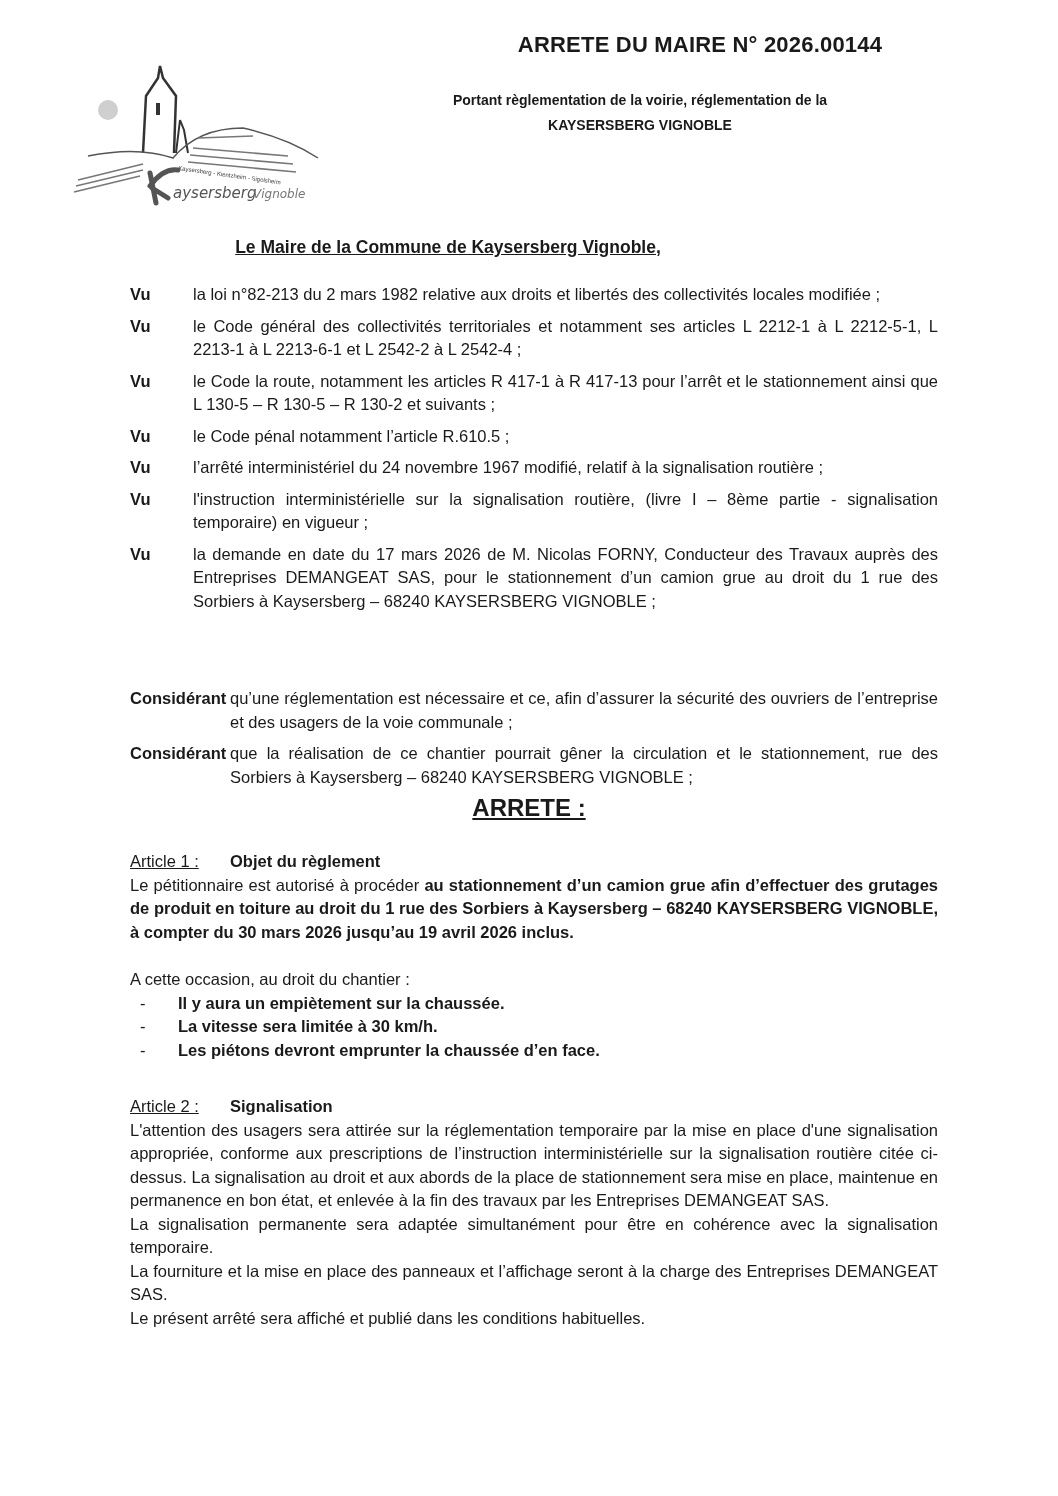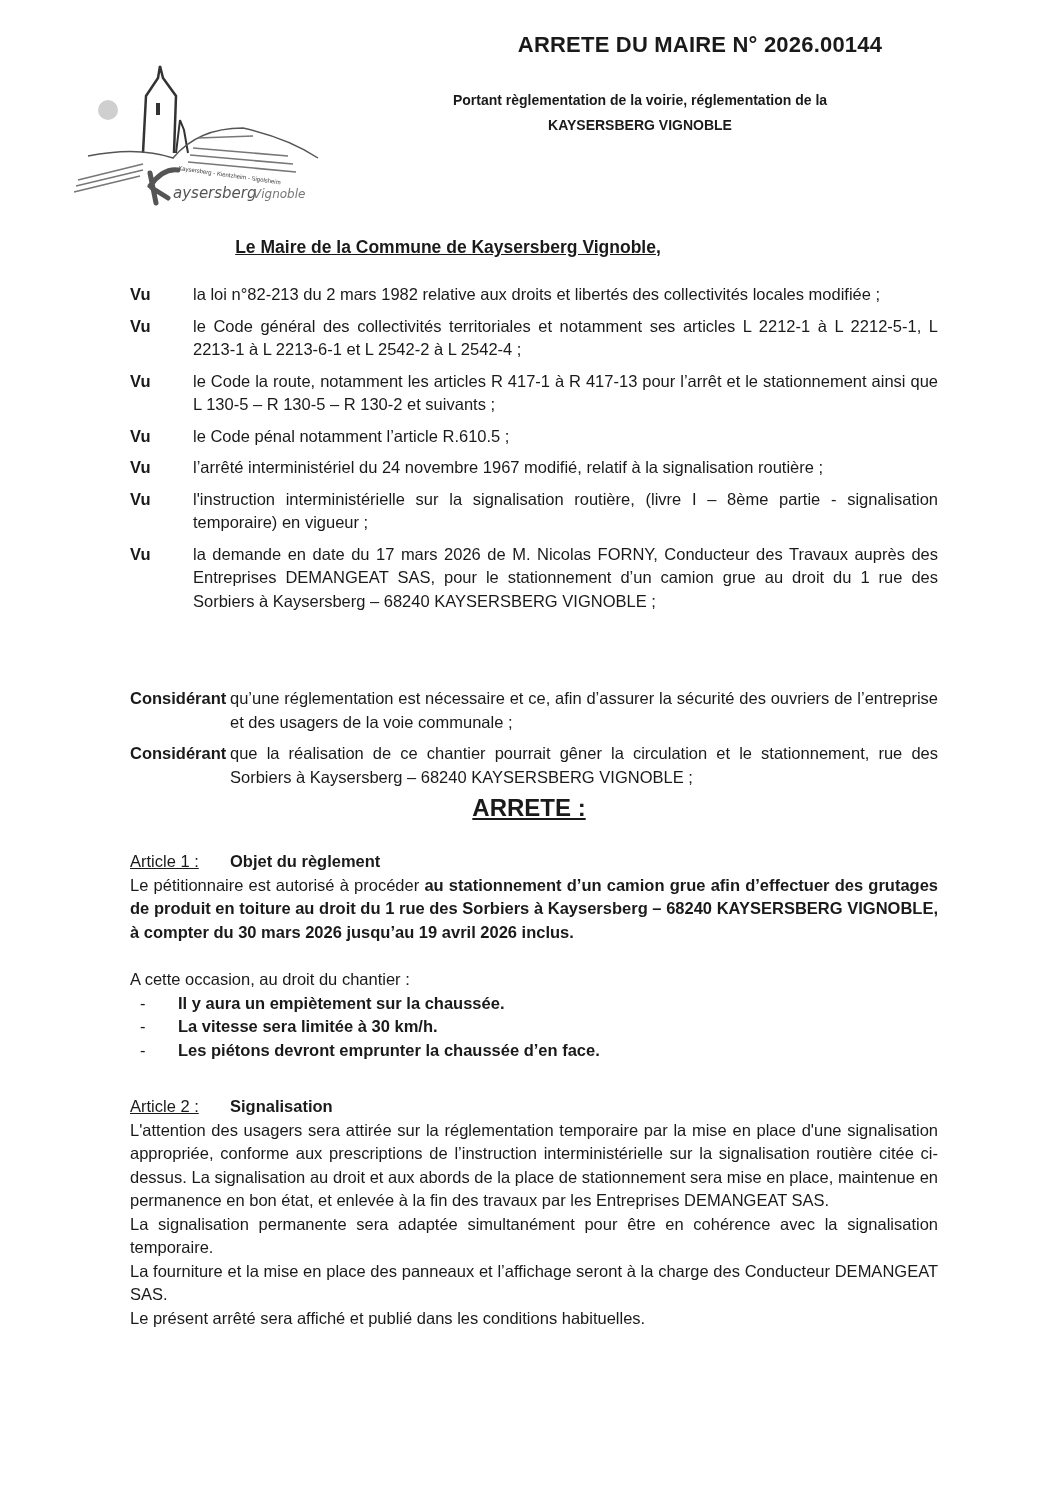--- a/index.html
+++ b/index.html
@@ -147,15 +147,15 @@
   </ul>
 </div>
 
 <div class="article" style="top:1095px;">
   <div class="art-title">
     <span class="art-num">Article 2 :</span>
     <span class="art-name">Signalisation</span>
   </div>
   <div class="para">L'attention des usagers sera attirée sur la réglementation temporaire par la mise en place d'une signalisation appropriée, conforme aux prescriptions de l’instruction interministérielle sur la signalisation routière citée ci-dessus. La signalisation au droit et aux abords de la place de stationnement sera mise en place, maintenue en permanence en bon état, et enlevée à la fin des travaux par les Entreprises DEMANGEAT SAS.</div>
   <div class="para">La signalisation permanente sera adaptée simultanément pour être en cohérence avec la signalisation temporaire.</div>
-  <div class="para">La fourniture et la mise en place des panneaux et l’affichage seront à la charge des Conducteur DEMANGEAT SAS.</div>
+  <div class="para">La fourniture et la mise en place des panneaux et l’affichage seront à la charge des Entreprises DEMANGEAT SAS.</div>
   <div class="para">Le présent arrêté sera affiché et publié dans les conditions habituelles.</div>
 </div>
 
 </body></html>

